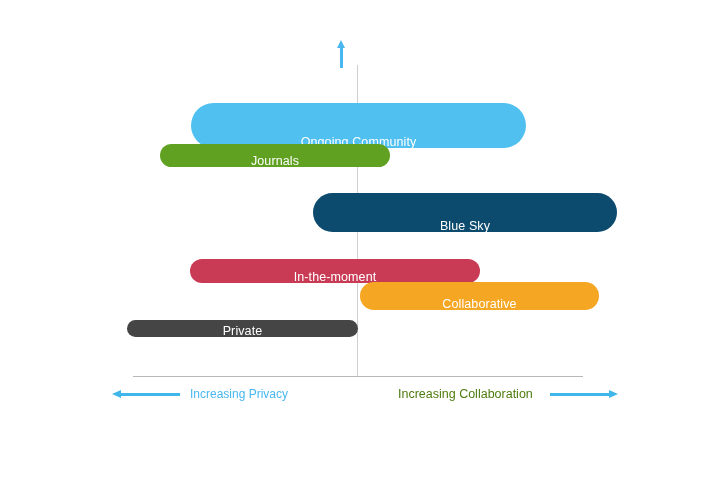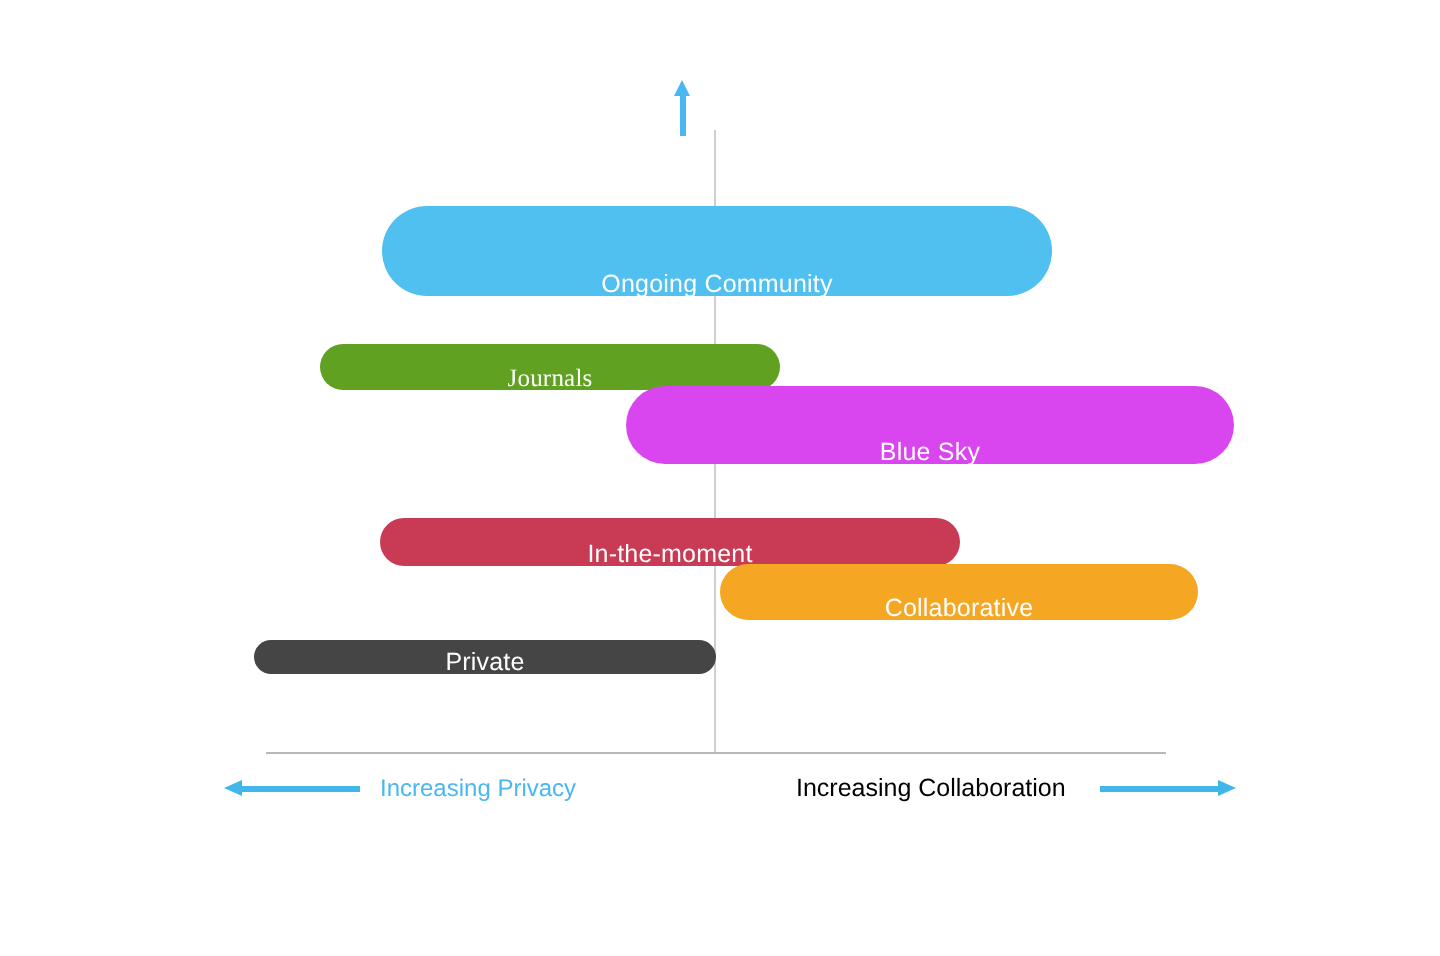--- a/index.html
+++ b/index.html
@@ -138,21 +138,21 @@
     top: 386px;
     color: #4ab7f0;
     font-size: 12px;
     line-height: 16px;
     white-space: nowrap;
   }
   .label-collaboration {
     position: absolute;
     left: 398px;
     top: 386px;
-    color: #000000;
+    color: #4d7c0f;
     font-size: 12.5px;
     line-height: 16px;
     white-space: nowrap;
     text-align: right;
   }
 
   
   .bar {
     position: absolute;
     border-radius: 999px;
@@ -192,24 +192,24 @@
   <div class="arrow-right">
     <div class="shaft"></div>
     <div class="head"></div>
   </div>
   <div class="label-collaboration">Increasing Collaboration</div>
 
   <div id="bars-layer">
       <div class="bar" style="left: 191px; top: 103px; width: 335px; height: 45px; background: rgb(79, 192, 240);">
         <span class="bar-label">Ongoing Community</span>
       </div>
-      <div class="bar" style="left: 160px; top: 172px; width: 230px; height: 23px; background: rgb(96, 161, 33); font-family: Liberation Serif, serif;">
+      <div class="bar" style="left: 160px; top: 144px; width: 230px; height: 23px; background: rgb(96, 161, 33);">
         <span class="bar-label">Journals</span>
       </div>
-      <div class="bar" style="left: 313px; top: 193px; width: 304px; height: 39px; background: #d946ef;">
+      <div class="bar" style="left: 313px; top: 193px; width: 304px; height: 39px; background: #0c4a6e;">
         <span class="bar-label">Blue Sky</span>
       </div>
       <div class="bar" style="left: 190px; top: 259px; width: 290px; height: 24px; background: rgb(201, 59, 85);">
         <span class="bar-label">In-the-moment</span>
       </div>
       <div class="bar" style="left: 360px; top: 282px; width: 239px; height: 28px; background: rgb(245, 166, 35);">
         <span class="bar-label">Collaborative</span>
       </div>
       <div class="bar" style="left: 127px; top: 320px; width: 231px; height: 17px; background: rgb(69, 69, 69);">
         <span class="bar-label">Private</span>

